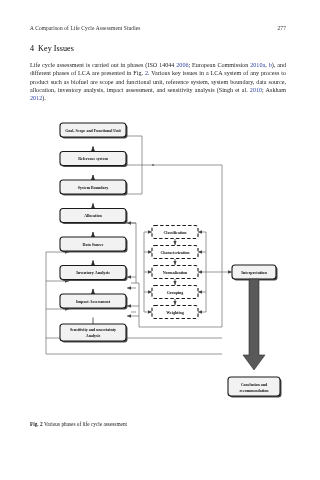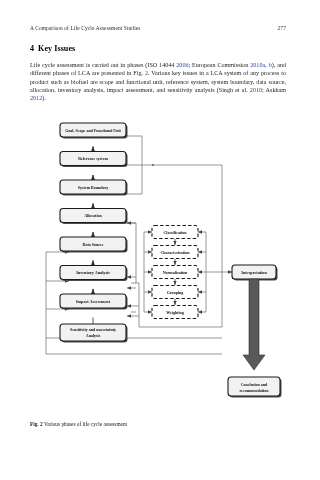--- a/index.html
+++ b/index.html
@@ -14,21 +14,21 @@
   .runhead{
     position:absolute;left:30px;top:25px;width:256px;
     display:flex;justify-content:space-between;align-items:baseline;
     font-size:5.4px;letter-spacing:.12px;color:#2a2a2a;
   }
   .runhead .pgno{font-size:5.4px;}
 
   
   .sec-head{
     position:absolute;left:30px;top:44px;
-    font-size:8.1px;font-weight:bold;color:#000;letter-spacing:.05px;
+    font-size:8.1px;font-weight:normal;color:#000;letter-spacing:.05px;
   }
   .sec-head .num{margin-right:4px;}
 
   
   .para{
     position:absolute;left:30px;top:61px;width:256px;
     font-size:6.1px;line-height:8.3px;text-align:justify;
     color:#1d1d1d;letter-spacing:.01px;
   }
   .para .lnk{color:#2b3f9e;}

